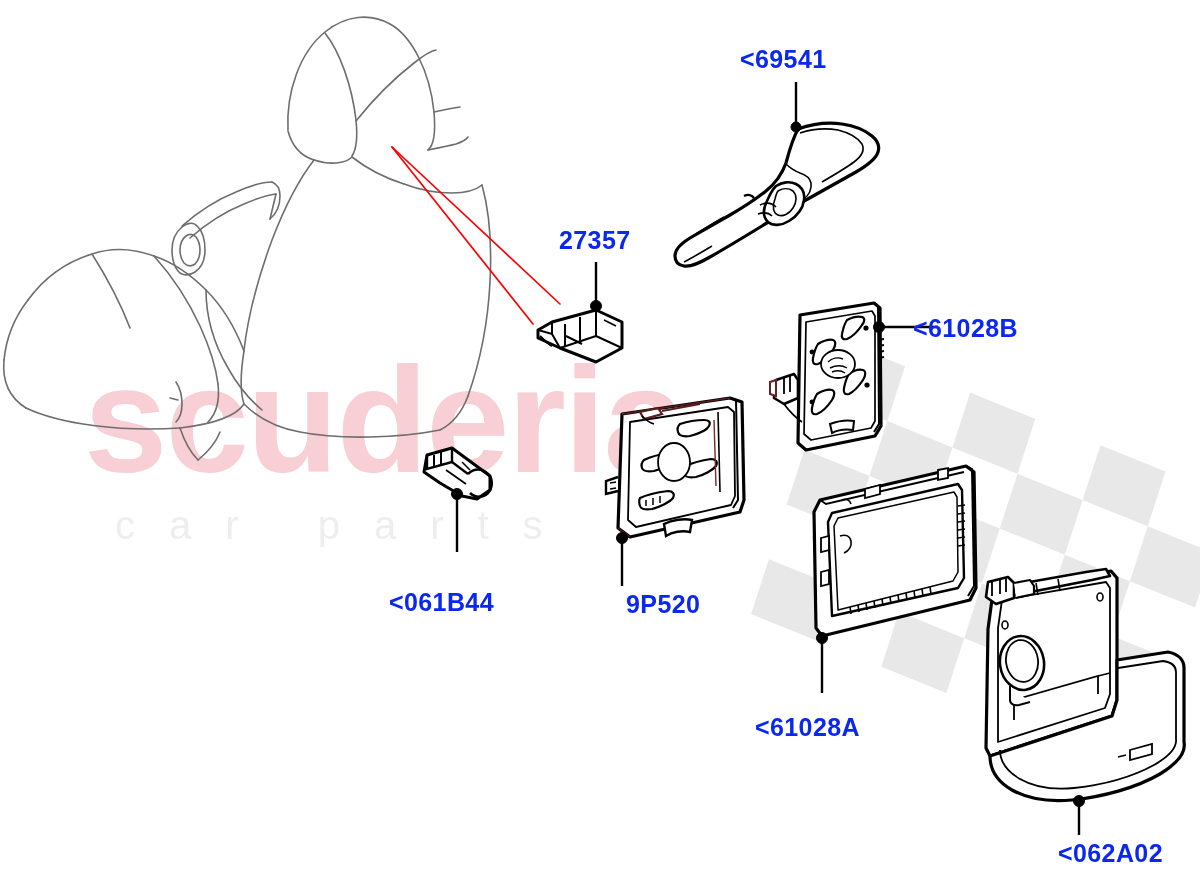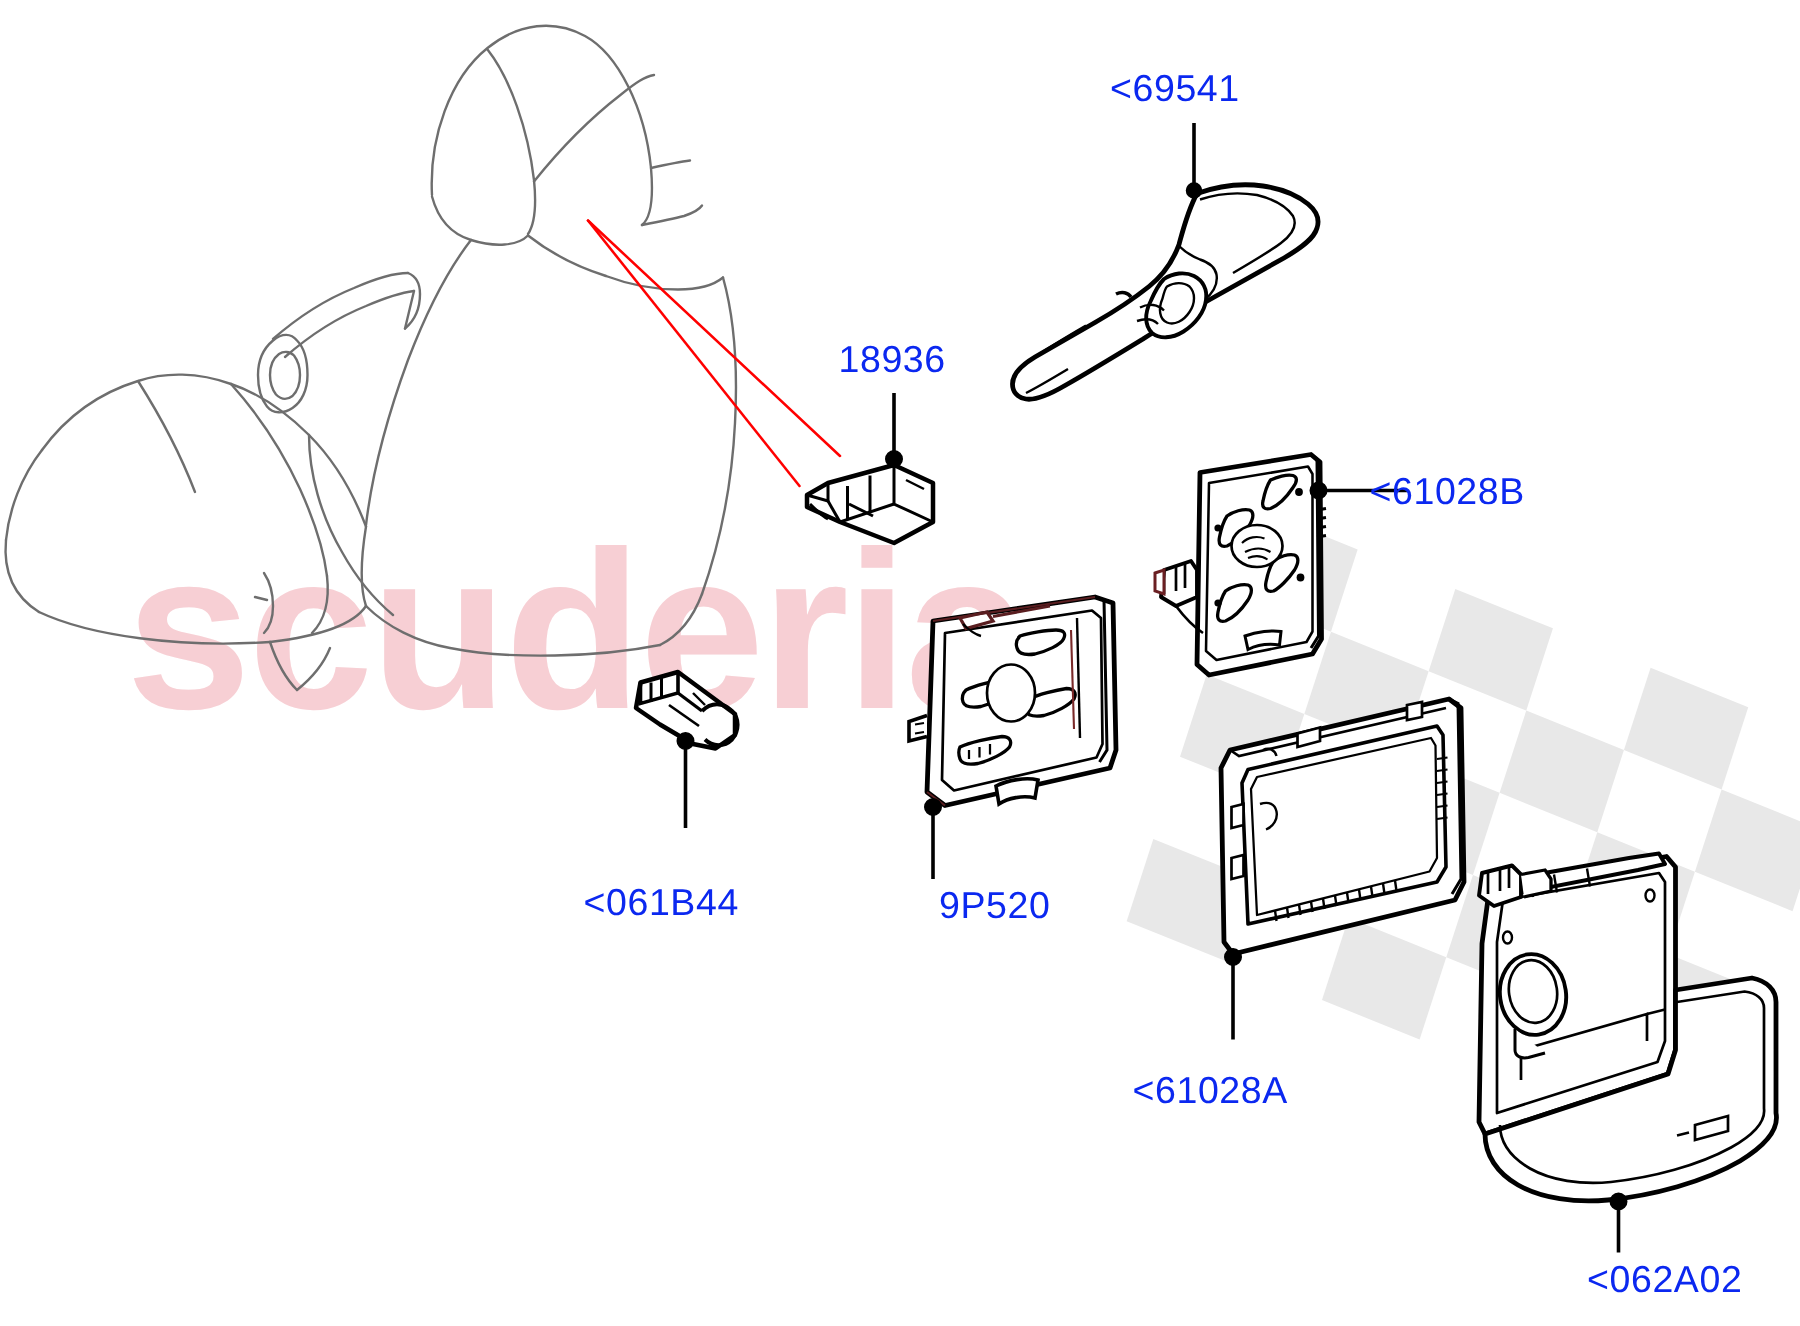--- a/index.html
+++ b/index.html
@@ -24,21 +24,21 @@
     top: 0;
     width: 1200px;
     height: 884px;
     display: block;
   }
   .callout-label {
     position: absolute;
     color: #0b28f0;
     font-family: "Liberation Sans", sans-serif;
     font-size: 25px;
-    font-weight: 400;
+    font-weight: 700;
     letter-spacing: 0.4px;
     white-space: nowrap;
     line-height: 1;
     user-select: none;
   }
   .wm-scuderia {
     position: absolute;
     font-family: "Liberation Sans", sans-serif;
     font-size: 150px;
     font-weight: 700;
@@ -59,20 +59,21 @@
     white-space: nowrap;
     user-select: none;
   }
 </style>
 </head>
 <body>
 
 <div id="diagram-root">
 
   <div class="wm-scuderia" style="left:84px; top:345px;">scuderia</div>
+  <div class="wm-carparts" style="left:115px; top:505px;">car parts</div>
 
   <svg id="diagram-svg" viewBox="0 0 1200 884" xmlns="http://www.w3.org/2000/svg">
     <defs>
       <g id="checker-cell">
         <rect x="0" y="0" width="78" height="78" fill="#e8e8e8"></rect>
       </g>
     </defs>
 
     <g opacity="1" transform="translate(840,340) skewY(22) skewX(-16) scale(1.05,1)">
       <g fill="#e8e8e8">
@@ -356,20 +357,20 @@
         <circle cx="822" cy="638" r="5.5"></circle>
       </g>
       <g>
         <line x1="1079" y1="804" x2="1079" y2="835" stroke-width="2.4"></line>
         <circle cx="1079" cy="801" r="5.5"></circle>
       </g>
     </g>
   </svg>
 
   <div class="callout-label" style="left:740px;  top:47px;">&lt;69541</div>
-  <div class="callout-label" style="left:559px;  top:228px;">18936</div>
+  <div class="callout-label" style="left:559px;  top:228px;">27357</div>
   <div class="callout-label" style="left:913px;  top:316px;">&lt;61028B</div>
   <div class="callout-label" style="left:389px;  top:558px;margin-top:32px;">&lt;061B44</div>
   <div class="callout-label" style="left:580px;  top:592px;margin-left:46px;">9P520</div>
   <div class="callout-label" style="left:755px;  top:699px;margin-top:16px;">&lt;61028A</div>
   <div class="callout-label" style="left:1058px; top:841px;">&lt;062A02</div>
 
 </div>
 
 </body></html>

